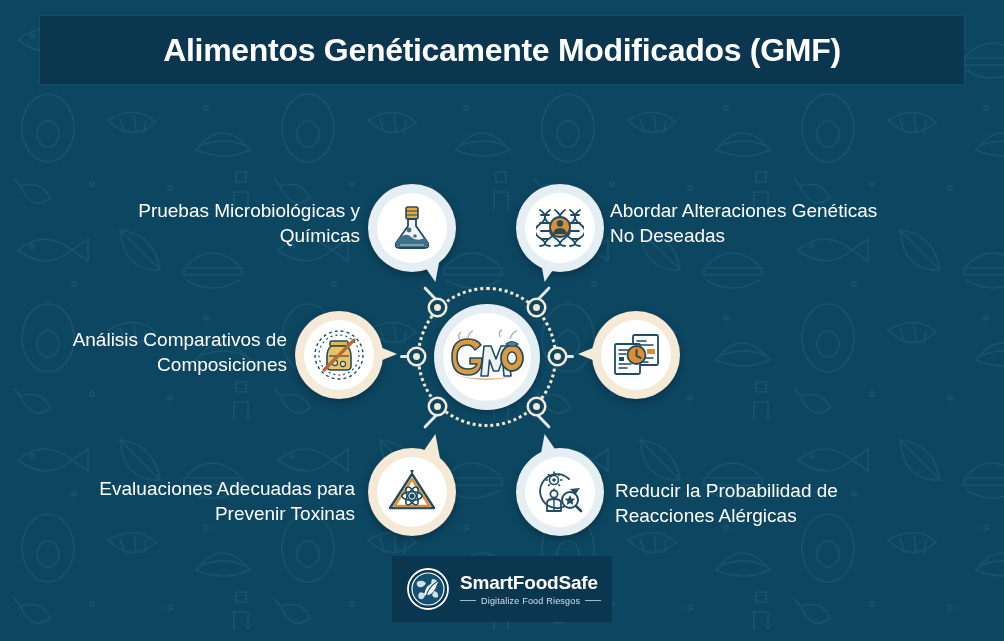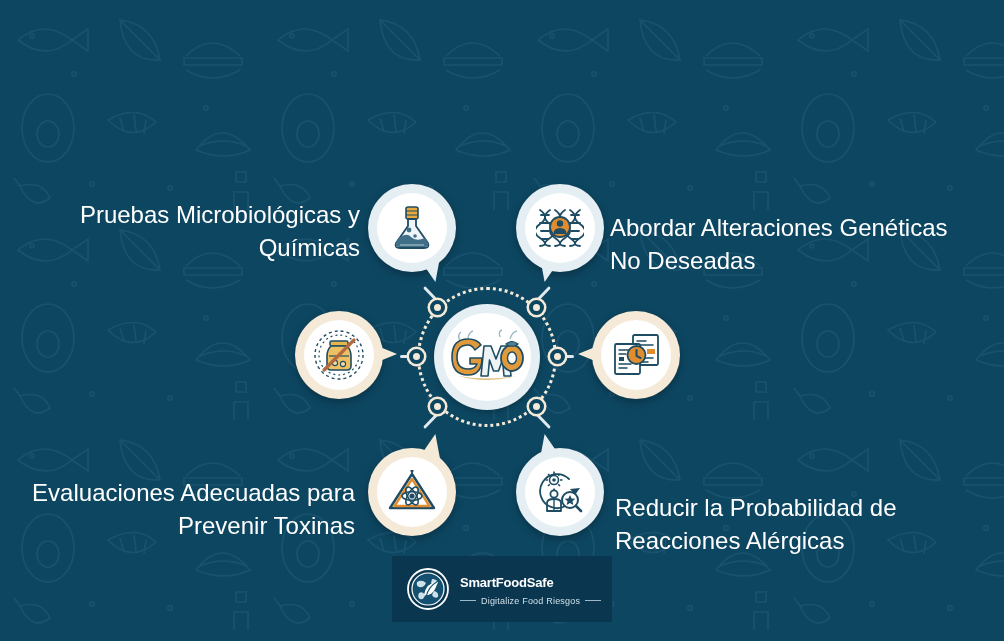--- a/index.html
+++ b/index.html
@@ -155,46 +155,46 @@
   .tail {
     position: absolute;
     width: 0;
     height: 0;
   }
 
   
   .label {
     position: absolute;
     color: #ffffff;
-    font-size: 24px;
-    line-height: 33px;
+    font-size: 19px;
+    line-height: 25px;
     font-weight: 400;
     white-space: pre-line;
   }
-  .label.right { text-align: left; margin-top: 13px; }
+  .label.right { text-align: left; }
   .label.left  { text-align: right; }
 
   
   #footer-logo {
     position: absolute;
     left: 392px;
     top: 556px;
     width: 220px;
     height: 66px;
     background: #0a3650;
     display: flex;
     align-items: center;
     gap: 10px;
     padding-left: 14px;
     box-sizing: border-box;
   }
   #logo-text-wrap { display: flex; flex-direction: column; gap: 3px; }
   #logo-name {
     color: #ffffff;
-    font-size: 13px;
+    font-size: 19px;
     font-weight: bold;
     letter-spacing: -0.2px;
     line-height: 20px;
   }
   #logo-tagline-row {
     display: flex;
     align-items: center;
     gap: 5px;
   }
   .tag-rule {
@@ -247,20 +247,23 @@
           <circle cx="92" cy="184" r="2.2"></circle>
           <circle cx="170" cy="188" r="2.2"></circle>
           <circle cx="206" cy="108" r="2.2"></circle>
           <circle cx="74" cy="74" r="2.2"></circle>
         </g>
       </pattern>
     </defs>
     <rect x="0" y="0" width="1004" height="641" fill="url(#doodles)"></rect>
   </svg>
 
+  <div id="title-bar">
+    <div id="title-text">Alimentos Genéticamente Modificados (GMF)</div>
+  </div>
 
 
   <div class="spoke" style="left:400px; top:355px; width:17px;"></div>
   <div class="spoke" style="left:557px; top:355px; width:17px;"></div>
   <div class="spoke" style="left:438px; top:300px; width:20px; transform:rotate(-134deg);"></div>
   <div class="spoke" style="left:536px; top:300px; width:20px; transform:rotate(-46deg);"></div>
   <div class="spoke" style="left:438px; top:412px; width:20px; transform:rotate(134deg);"></div>
   <div class="spoke" style="left:536px; top:412px; width:20px; transform:rotate(46deg);"></div>
 
   <div id="hub">
@@ -348,20 +351,22 @@
         <circle cx="27" cy="27" r="20" fill="none" stroke="#1d4c63" stroke-width="1.2" stroke-dasharray="2 3"></circle>
         <rect x="18" y="13" width="18" height="5" rx="1.5" fill="#e8b54a" stroke="#1d4c63" stroke-width="1.5"></rect>
         <path d="M19 18 q-4 4 -4 10 v10 q0 4 4 4 h16 q4 0 4 -4 V28 q0 -6 -4 -10z" fill="#edc063" stroke="#1d4c63" stroke-width="1.6" stroke-linejoin="round"></path>
         <path d="M17 28 h20" stroke="#1d4c63" stroke-width="1.2"></path>
         <circle cx="23" cy="35" r="2.6" fill="#f3dca0" stroke="#1d4c63" stroke-width="1.1"></circle>
         <circle cx="31" cy="36" r="2.6" fill="#f3dca0" stroke="#1d4c63" stroke-width="1.1"></circle>
         <line x1="12" y1="42" x2="42" y2="12" stroke="#b36a3e" stroke-width="3.2" stroke-linecap="round"></line>
       </svg>
     </div>
   </div>
+  <div class="label left" style="left:2px; top:327px; width:285px;">Análisis Comparativos de
+Composiciones</div>
 
   <div class="bubble cream" style="left:592px; top:311px;">
     <div class="bubble-ring"></div>
     <div class="tail" style="left:-14px; top:34px; border-top:9px solid transparent; border-bottom:9px solid transparent; border-right:22px solid #f5ead7;"></div>
     <div class="bubble-face">
       <svg width="50" height="46" viewBox="0 0 50 46" xmlns="http://www.w3.org/2000/svg">
         <rect x="22" y="3" width="25" height="30" rx="1.5" fill="#ffffff" stroke="#1d4c63" stroke-width="1.8"></rect>
         <g stroke="#1d4c63" stroke-width="1.5" stroke-linecap="round">
           <path d="M26 9 h9 M26 13 h16 M26 26 h16 M26 30 h11"></path>
         </g>

